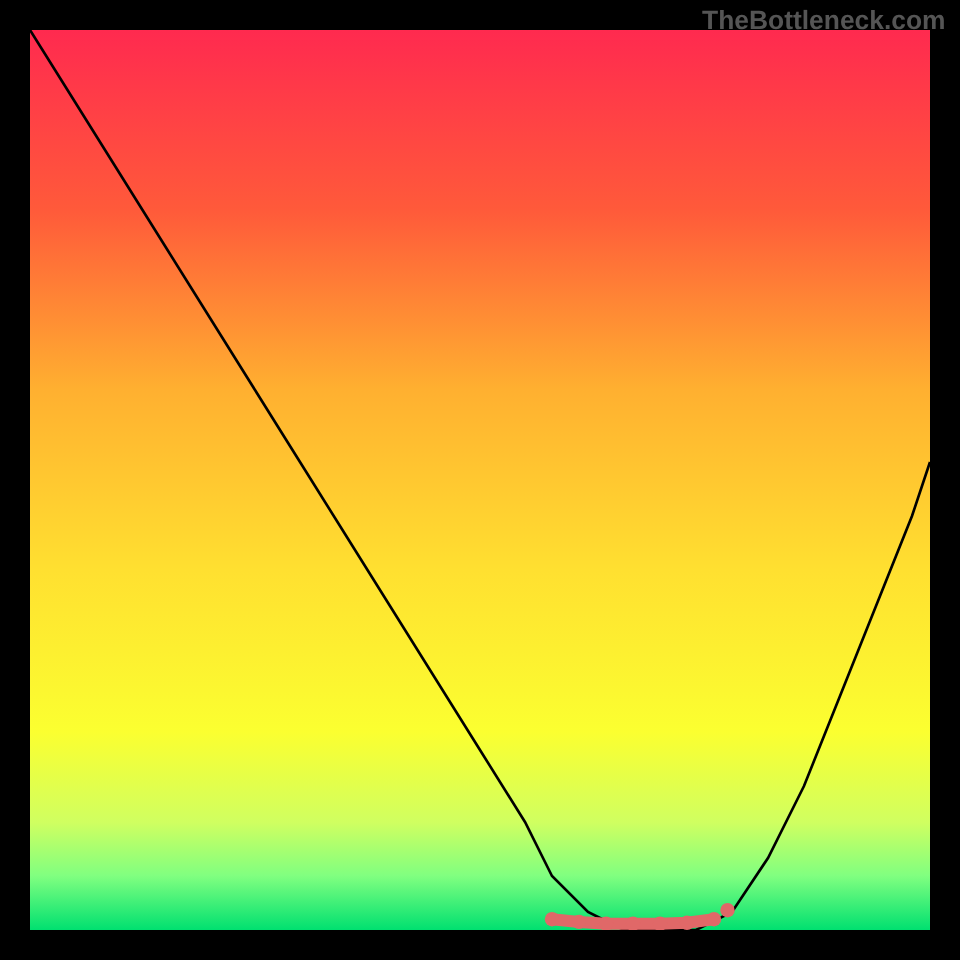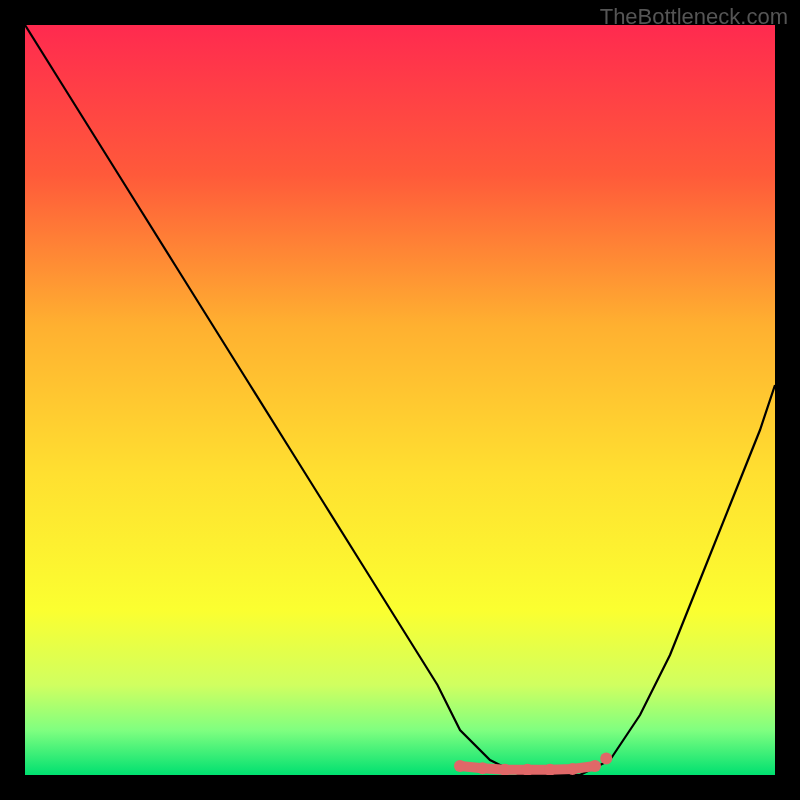--- a/index.html
+++ b/index.html
@@ -10,21 +10,21 @@
     background: #000;
     position: relative;
     font-family: Arial, sans-serif;
   }
   .watermark {
     position: absolute;
     top: 4px;
     right: 12px;
     color: #555;
     font-size: 22px;
-    font-weight: 400;
+    font-weight: 700;
     z-index: 10;
   }
   .plot-area {
     position: absolute;
     left: 25px;
     top: 25px;
     width: 750px;
     height: 750px;
     overflow: hidden;
   }

